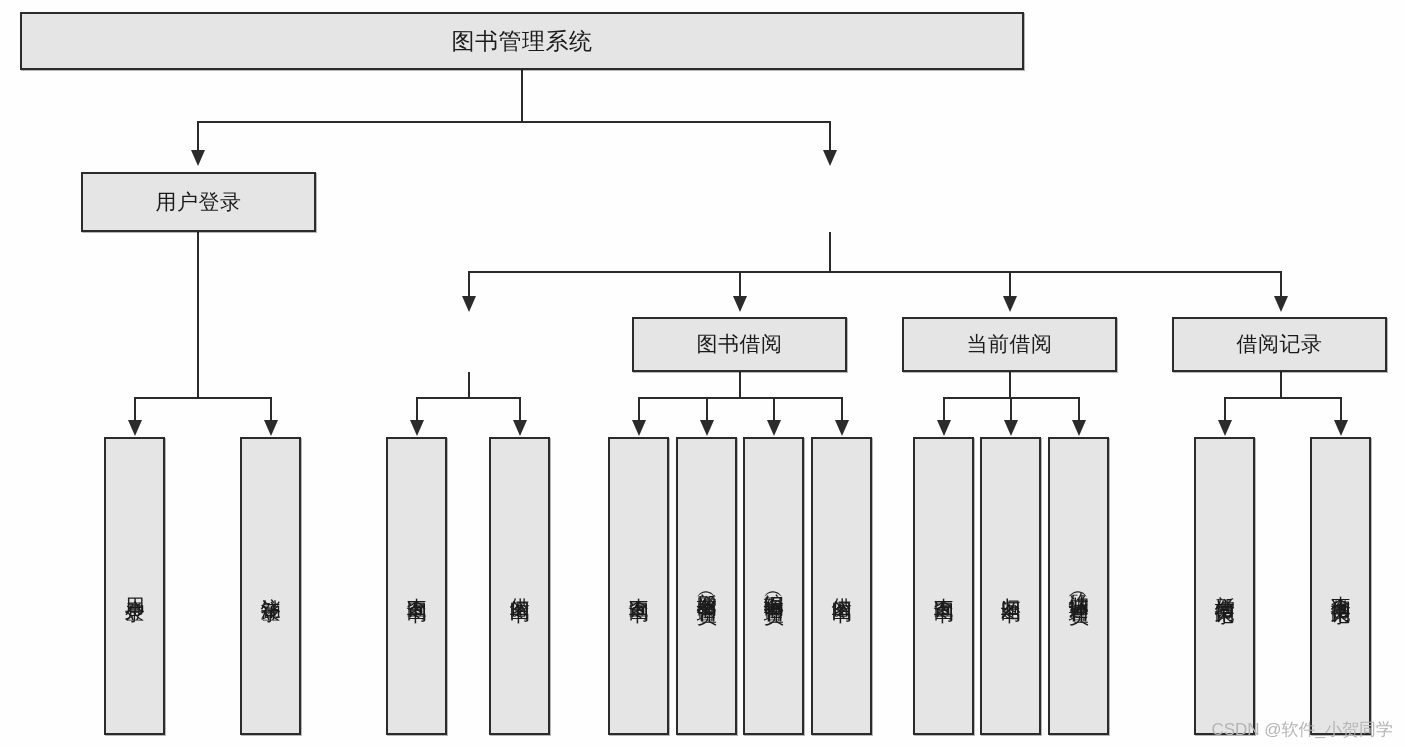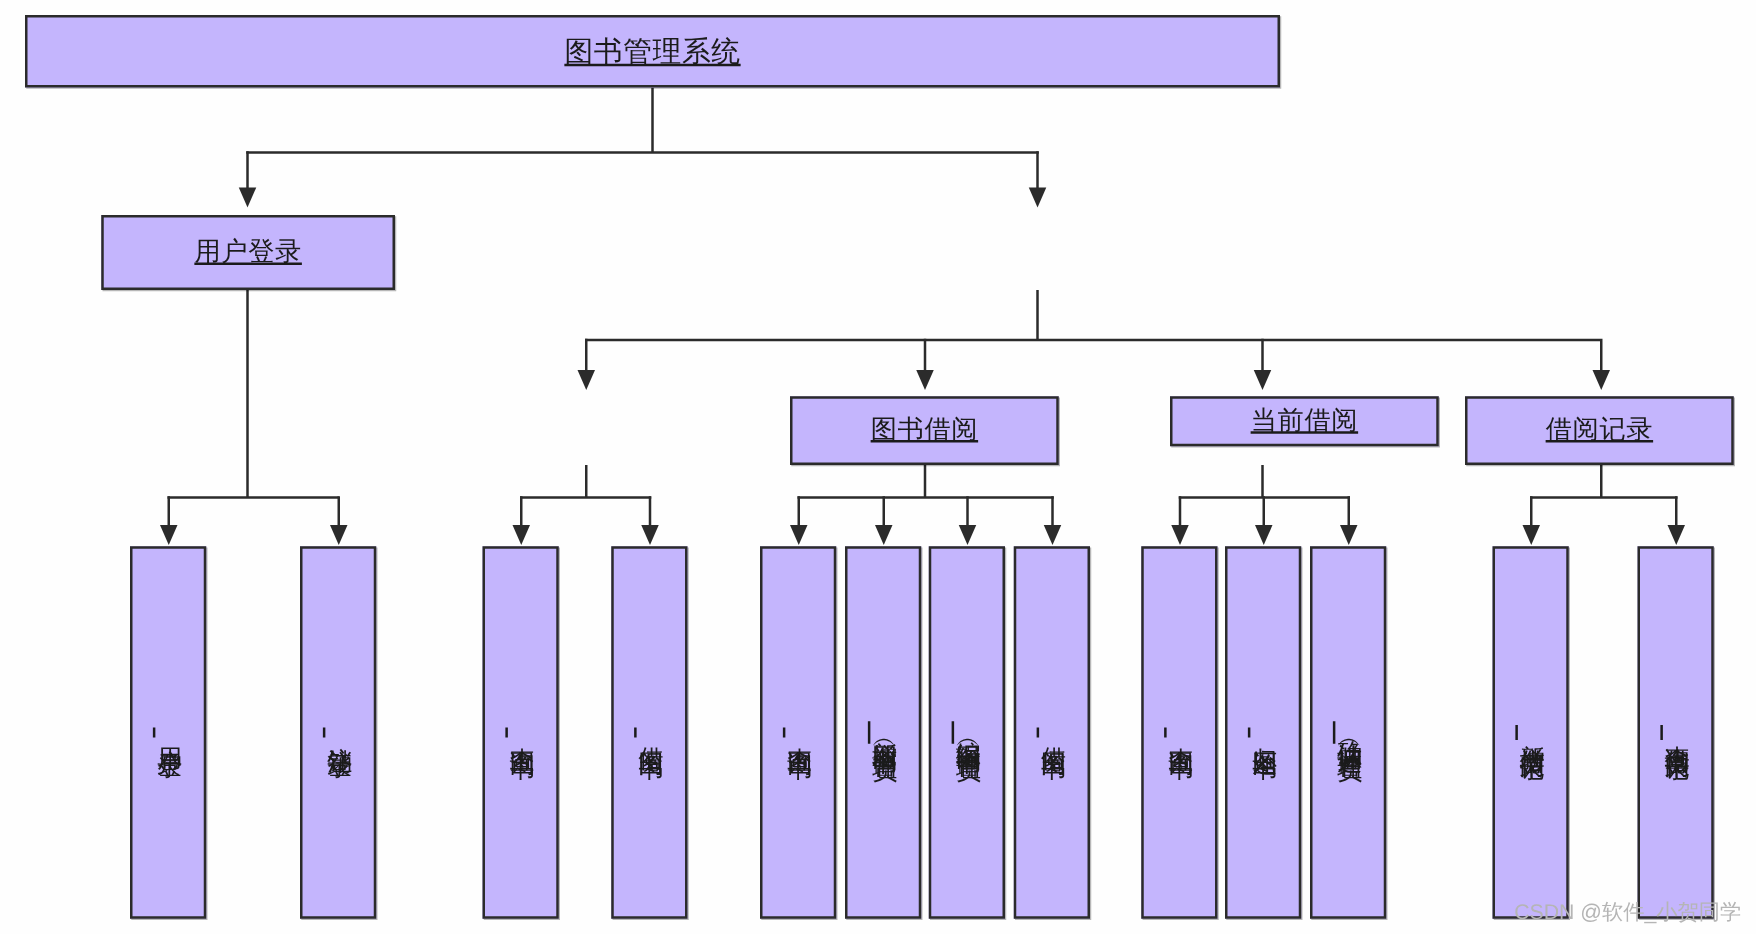--- a/index.html
+++ b/index.html
@@ -15,28 +15,27 @@
     position: relative;
     width: 1405px;
     height: 747px;
     background: #fefefe;
     overflow: hidden;
   }
   
   .node {
     position: absolute;
     box-sizing: border-box;
-    background: #c4b5fd;
+    background: #e5e5e5;
     border: 2px solid #2b2b2b;
     box-shadow: 1px 1px 0 0 rgba(0,0,0,0.28);
     display: flex;
     align-items: center;
     justify-content: center;
     color: #1b1b1b;
-    text-decoration: underline;
   }
   .node .label {
     display: block;
     text-align: center;
     line-height: 1.05;
     white-space: nowrap;
   }
   
   .node.h .label {
     font-size: 22px;
@@ -159,21 +158,21 @@
     <span class="label">图书管理系统</span>
   </div>
 
   <div class="node h lvl2" style="left:81px; top:172px; width:235px; height:60px;">
     <span class="label">用户登录</span>
   </div>
 
   <div class="node h lvl3" style="left:632px; top:317px; width:215px; height:55px;">
     <span class="label">图书借阅</span>
   </div>
-  <div class="node h lvl3" style="left:936px; top:317px; width:215px; height:40px;">
+  <div class="node h lvl3" style="left:902px; top:317px; width:215px; height:55px;">
     <span class="label">当前借阅</span>
   </div>
   <div class="node h lvl3" style="left:1172px; top:317px; width:215px; height:55px;">
     <span class="label">借阅记录</span>
   </div>
 
   <div class="node v" style="left:104px; top:437px; width:61px; height:298px;">
     <span class="label">用户登录</span>
   </div>
   <div class="node v" style="left:240px; top:437px; width:61px; height:298px;">

